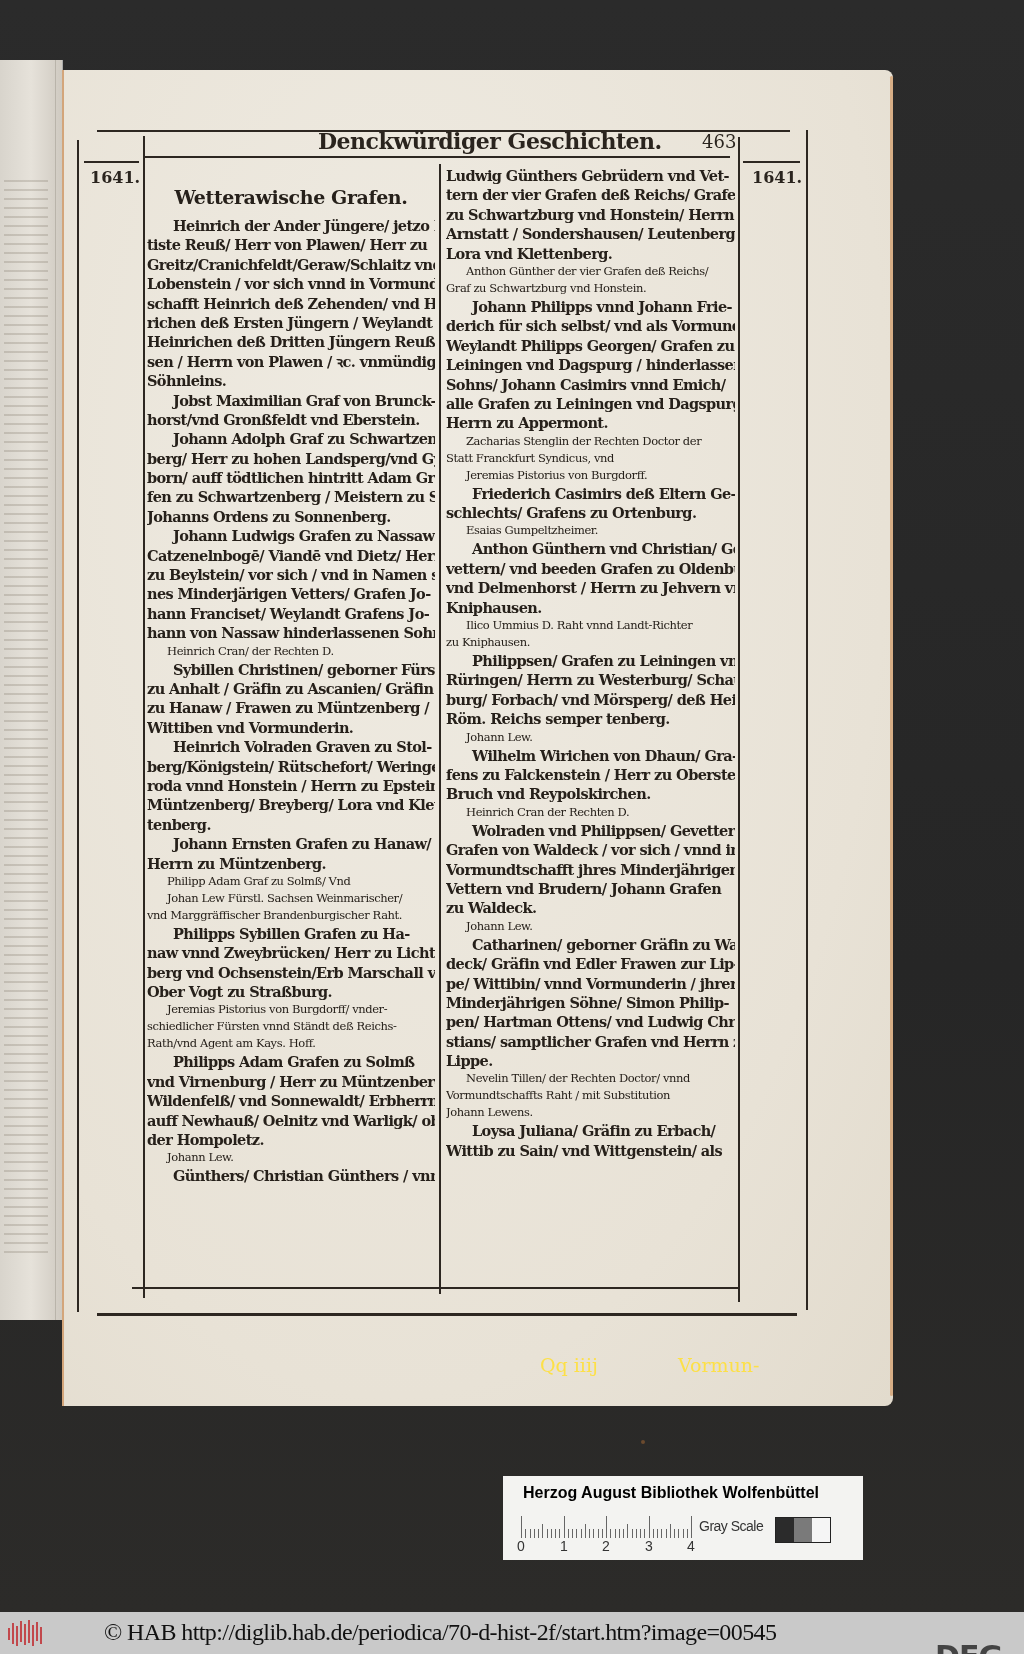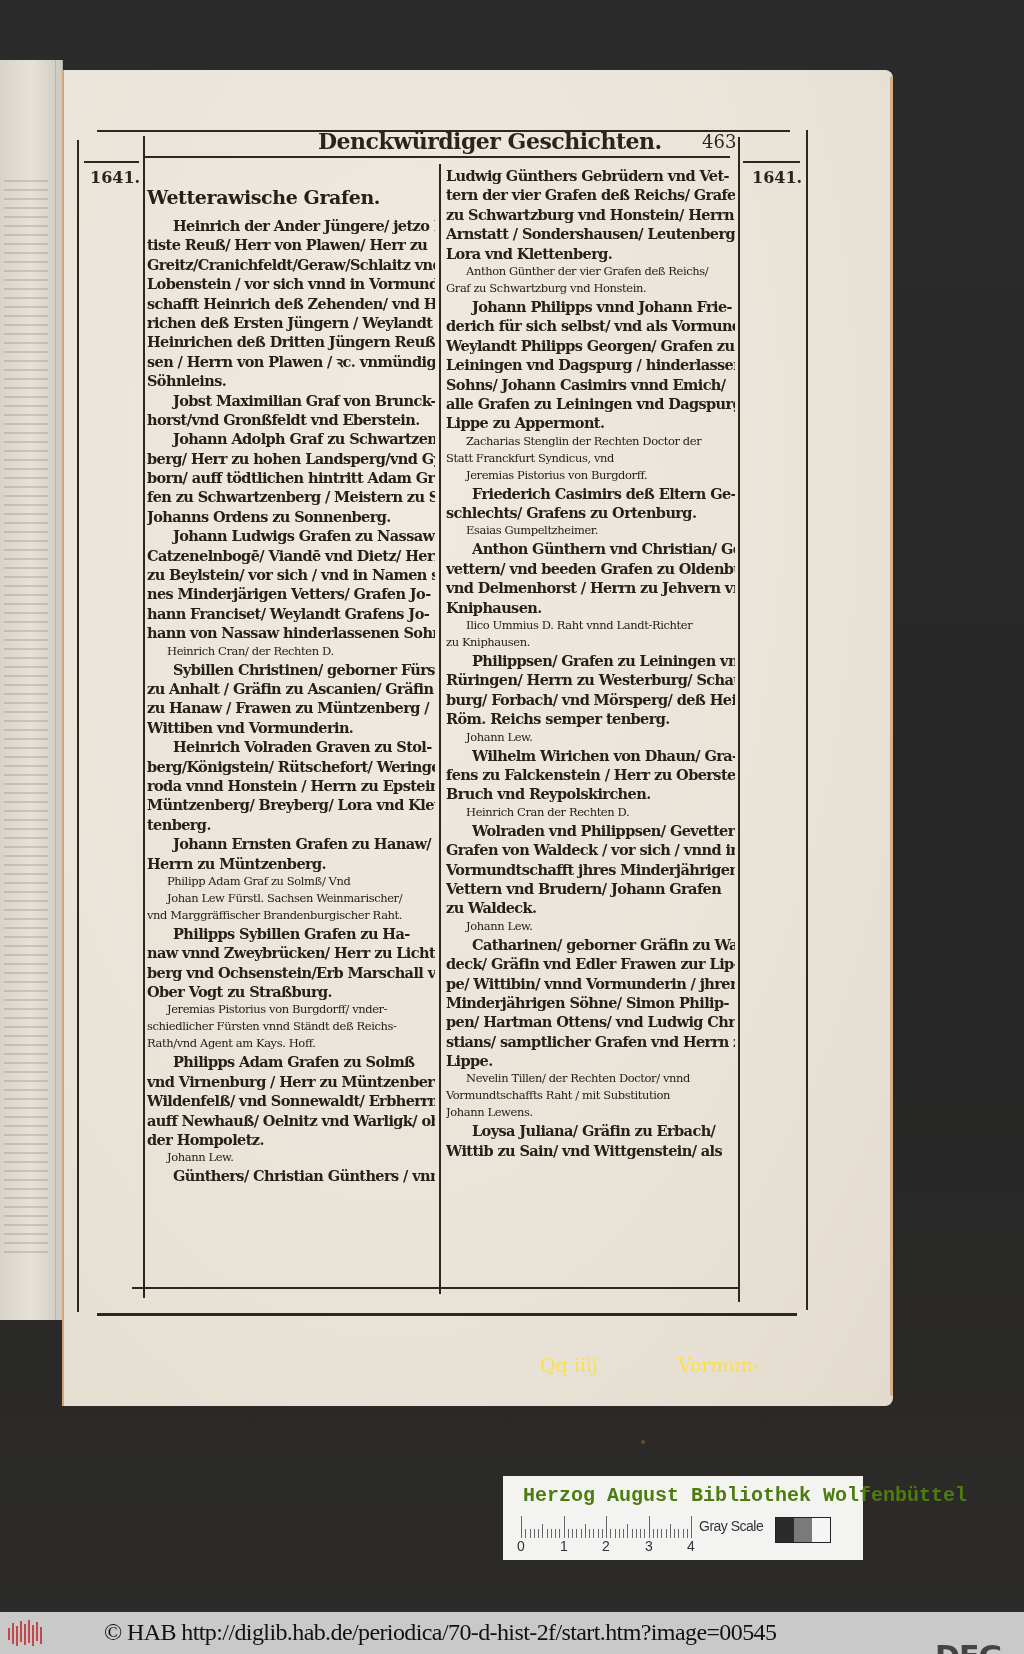--- a/index.html
+++ b/index.html
@@ -29,24 +29,24 @@
   .header-title { position:absolute; left:318px; top:128px; font-size:22px; color:#2a241e;
     font-family:"DejaVu Serif", serif; font-weight:bold; letter-spacing:-0.5px; }
   .page-num { position:absolute; left:702px; top:131px; font-size:18px; color:#2a241e; }
   .year { position:absolute; font-size:16px; font-weight:bold; color:#2a241e; }
   .col { position:absolute; color:#26201a; font-family:"DejaVu Serif", serif; }
   .line { height:19.4px; font-size:14.5px; line-height:19.4px; white-space:nowrap; overflow:hidden;
     text-align:justify; font-weight:bold; letter-spacing:-0.6px; }
   .small { font-size:11.5px; font-weight:normal; letter-spacing:-0.4px; height:17px; line-height:17px; }
   .indent { padding-left:26px; }
   .sindent { padding-left:20px; }
-  .section-title { font-size:19px; font-weight:bold; text-align:left; height:38px; line-height:38px; letter-spacing:-0.4px; }
+  .section-title { font-size:19px; font-weight:bold; text-align:center; height:38px; line-height:38px; letter-spacing:-0.4px; }
   .footer-sig { position:absolute; top:1354px; font-size:19px; color:#fde047; }
   .card { position:absolute; left:503px; top:1476px; width:360px; height:84px; background:#f3f3f1; }
-  .card-title { position:absolute; left:20px; top:8px; font-family:Liberation Mono, monospace; font-weight:bold; font-size:20px; color:#4d7c0f; white-space:nowrap; }
+  .card-title { position:absolute; left:20px; top:8px; font-family:Liberation Sans, sans-serif; font-weight:bold; font-size:16px; color:#000000; white-space:nowrap; }
   .ruler { position:absolute; left:18px; top:40px; width:172px; height:22px; }
   .ruler .tick { position:absolute; bottom:0; width:1px; background:#666; }
   .ruler-num { position:absolute; top:62px; font-family:"Liberation Sans", sans-serif; font-size:14px; color:#333; }
   .gray-label { position:absolute; left:196px; top:42px; font-family:"Liberation Sans", sans-serif; font-size:14px; color:#333; letter-spacing:-0.5px; }
   .gray-swatch { position:absolute; left:272px; top:41px; width:54px; height:24px; border:1px solid #222; display:flex; }
   .gray-swatch span { flex:1; }
   .footer-bar { position:absolute; left:0; top:1612px; width:1024px; height:42px; background:#c9c9c9; }
   .hab-logo { position:absolute; left:6px; top:6px; width:40px; height:30px; }
   .footer-text { position:absolute; left:104px; top:7px; font-family:Liberation Serif, serif; font-size:24px; color:#111; white-space:nowrap; letter-spacing:-0.6px; }
   .dfg { position:absolute; left:935px; top:3px; font-family:"DejaVu Sans", sans-serif; font-weight:bold; font-size:30px; color:#444; letter-spacing:-1px;margin-top:24px; }
@@ -146,21 +146,21 @@
       <div class="line ">Arnstatt / Sondershausen/ Leutenberg /</div>
       <div class="line ">Lora vnd Klettenberg.</div>
       <div class="line small sindent">Anthon Günther der vier Grafen deß Reichs/</div>
       <div class="line small">Graf zu Schwartzburg vnd Honstein.</div>
       <div class="line indent">Johann Philipps vnnd Johann Frie-</div>
       <div class="line ">derich für sich selbst/ vnd als Vormundt/</div>
       <div class="line ">Weylandt Philipps Georgen/ Grafen zu</div>
       <div class="line ">Leiningen vnd Dagspurg / hinderlassenen</div>
       <div class="line ">Sohns/ Johann Casimirs vnnd Emich/</div>
       <div class="line ">alle Grafen zu Leiningen vnd Dagspurg/</div>
-      <div class="line ">Lippe zu Appermont.</div>
+      <div class="line ">Herrn zu Appermont.</div>
       <div class="line small sindent">Zacharias Stenglin der Rechten Doctor der</div>
       <div class="line small">Statt Franckfurt Syndicus,    vnd</div>
       <div class="line small sindent">Jeremias Pistorius von Burgdorff.</div>
       <div class="line indent">Friederich Casimirs deß Eltern Ge-</div>
       <div class="line ">schlechts/ Grafens zu Ortenburg.</div>
       <div class="line small sindent">Esaias Gumpeltzheimer.</div>
       <div class="line indent">Anthon Günthern vnd Christian/ Ge-</div>
       <div class="line ">vettern/ vnd beeden Grafen zu Oldenburg</div>
       <div class="line ">vnd Delmenhorst / Herrn zu Jehvern vnd</div>
       <div class="line ">Kniphausen.</div>

